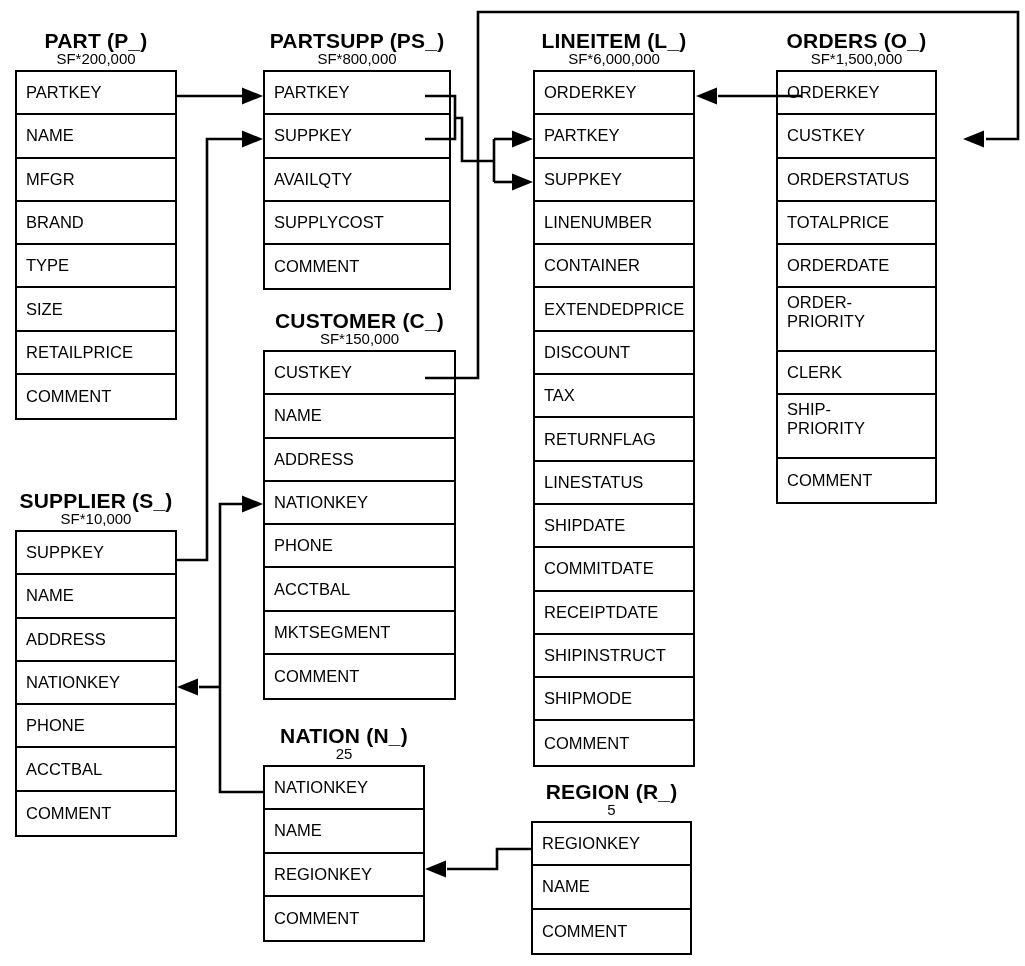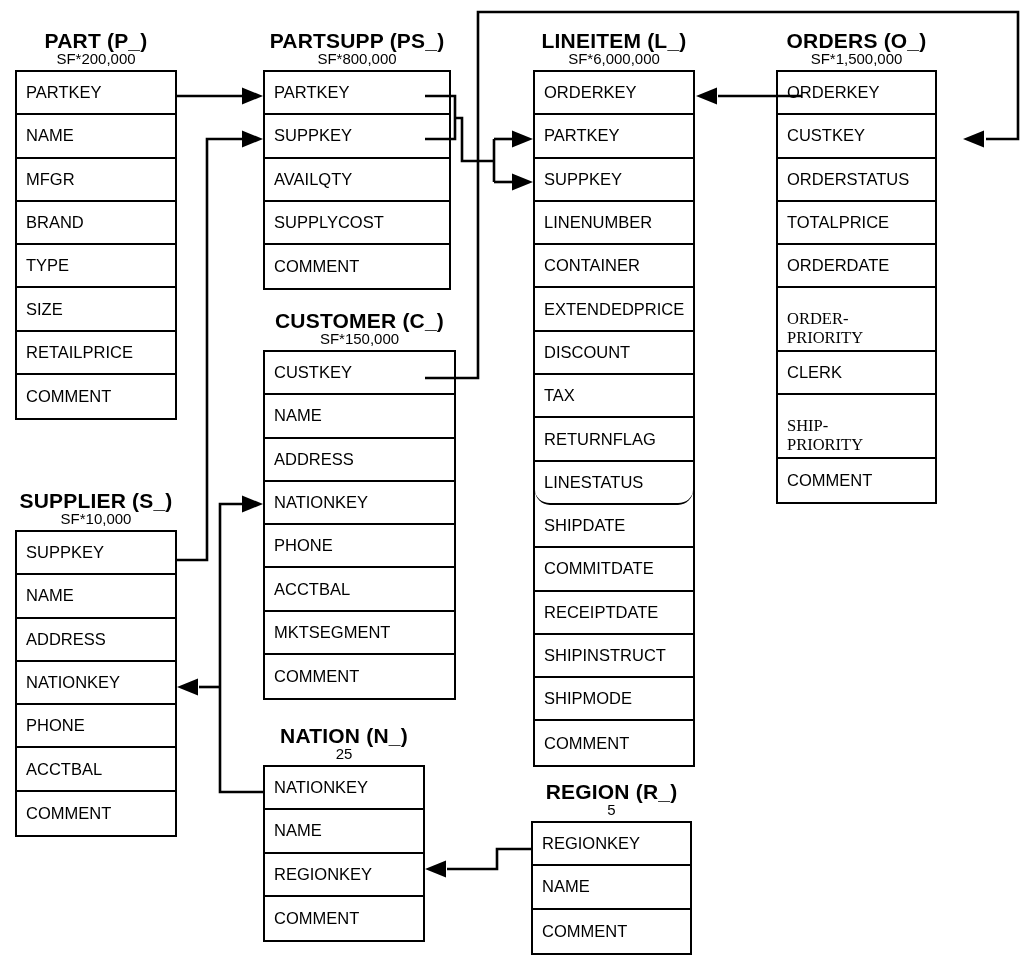--- a/index.html
+++ b/index.html
@@ -24,21 +24,21 @@
     box-sizing:border-box;background:#fff;margin-top:2px;
   }
   .attr{
     box-sizing:border-box;border-bottom:2px solid #000;
     display:flex;align-items:center;
     padding-left:9px;font-size:16.5px;line-height:19px;
     white-space:nowrap;background:#fff;
   }
   .attr:last-child{border-bottom:none;}
   .attr.two-line{
-    display:block;padding-top:21px;font-family:Liberation Serif, serif;
+    display:block;padding-top:5px;
   }
   .attr.two-line span{display:block;}
 
   svg.wires{position:absolute;left:0;top:0;width:1025px;height:966px;
             pointer-events:none;overflow:visible;}
   svg.wires line, svg.wires polyline, svg.wires path{
     stroke:#000;stroke-width:2.6;fill:none;
   }
   svg.wires polygon{fill:#000;}
 </style>
@@ -77,21 +77,21 @@
       <div class="ent-box">
         <div class="attr" style="height: 43.3px;">ORDERKEY</div>
         <div class="attr" style="height: 43.3px;">PARTKEY</div>
         <div class="attr" style="height: 43.3px;">SUPPKEY</div>
         <div class="attr" style="height: 43.3px;">LINENUMBER</div>
         <div class="attr" style="height: 43.3px;">CONTAINER</div>
         <div class="attr" style="height: 43.3px;">EXTENDEDPRICE</div>
         <div class="attr" style="height: 43.3px;">DISCOUNT</div>
         <div class="attr" style="height: 43.3px;">TAX</div>
         <div class="attr" style="height: 43.3px;">RETURNFLAG</div>
-        <div class="attr" style="height: 43.3px; border-radius: 15px;">LINESTATUS</div>
+        <div class="attr" style="height: 43.3px;">LINESTATUS</div>
         <div class="attr" style="height: 43.3px;">SHIPDATE</div>
         <div class="attr" style="height: 43.3px;">COMMITDATE</div>
         <div class="attr" style="height: 43.3px;">RECEIPTDATE</div>
         <div class="attr" style="height: 43.3px;">SHIPINSTRUCT</div>
         <div class="attr" style="height: 43.3px;">SHIPMODE</div>
         <div class="attr" style="height: 43.3px;">COMMENT</div>
       </div>
     </div>
     <div class="entity" style="left: 776px; top: 31px; width: 161px;">
       <div class="ent-title">ORDERS (O_)</div>

